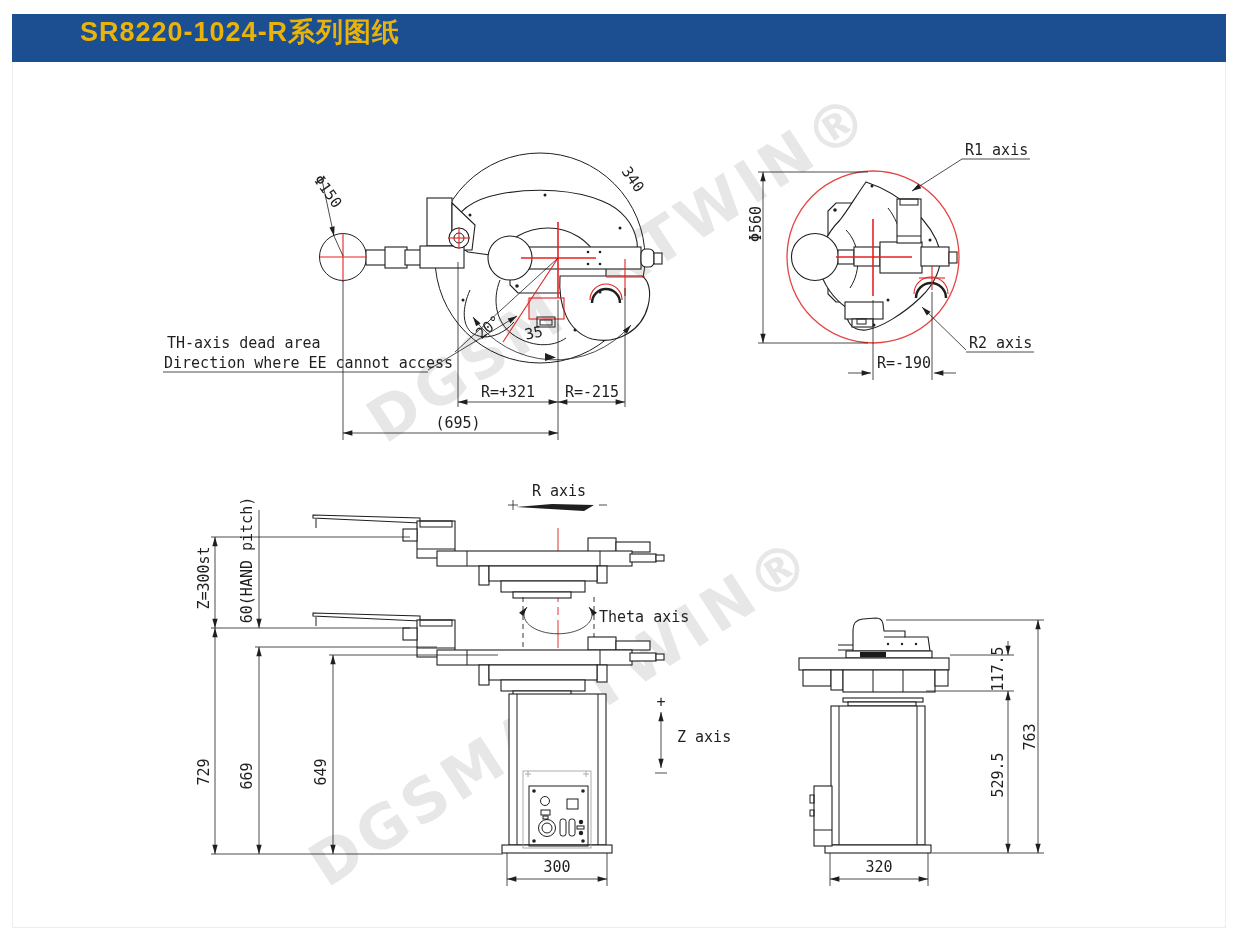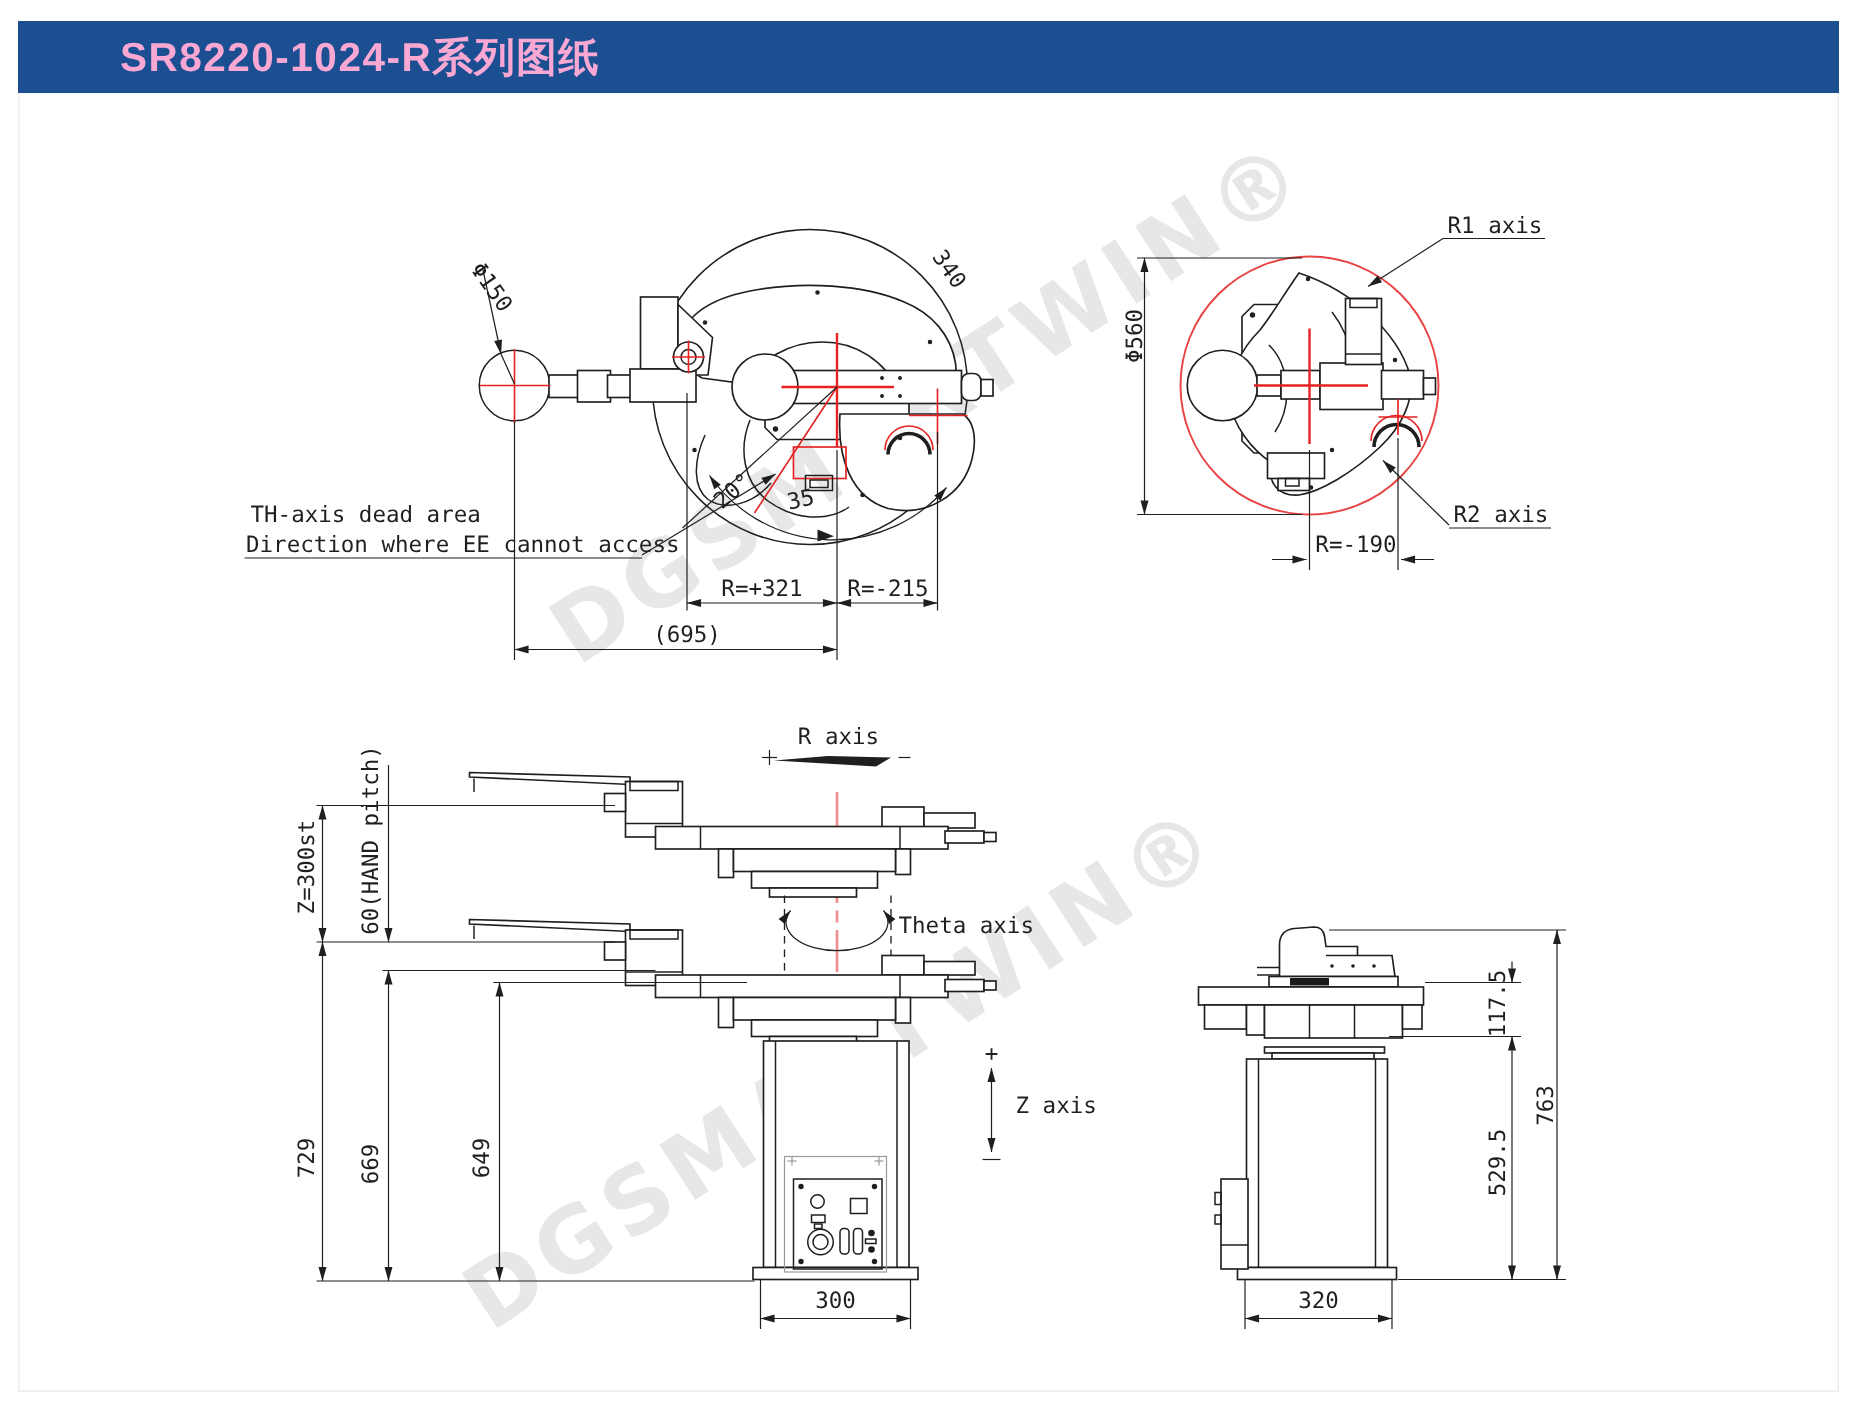--- a/index.html
+++ b/index.html
@@ -2,21 +2,21 @@
 <html style="--header_bg: #1c4f92; --line: #1f1f1f; --red: #e62222; --red_circle: #e84444; --centerline: #f08f8f; --watermark: #e7e7e7;"><head>
 <meta charset="utf-8">
 <style>
   :root{
     --header_bg:#1c4f92; --line:#1f1f1f; --red:#e62222; --red_circle:#e84444;
     --centerline:#f08f8f; --watermark:#e7e7e7;
   }
   html,body{margin:0;padding:0;background:#fff;}
   body{width:1238px;height:946px;position:relative;font-family:"Liberation Sans",sans-serif;overflow:hidden;}
   .header{position:absolute;left:12px;top:14px;width:1214px;height:48px;background:var(--header_bg);
-    color:#f9a8d4;display:flex;align-items:center;box-sizing:border-box;padding-left:68px;
+    color:#eab308;display:flex;box-sizing:border-box;padding-left:68px;
     font-size:27px;font-weight:bold;letter-spacing:1px;}
   .card{position:absolute;left:12px;top:62px;width:1214px;height:866px;background:#fff;
     border:1px solid #ededed;border-top:none;box-sizing:border-box;}
   svg.drawing{position:absolute;left:0;top:0;}
   .ln{stroke:var(--line);stroke-width:1;fill:none;}
   .lf{stroke:var(--line);stroke-width:1.1;fill:#fff;}
   .thk{stroke:var(--line);stroke-width:2.4;fill:none;}
   .dim{stroke:var(--line);stroke-width:0.8;fill:none;}
   .red{stroke:var(--red);stroke-width:1.6;fill:none;}
   .redthin{stroke:var(--red);stroke-width:1.1;fill:none;}

